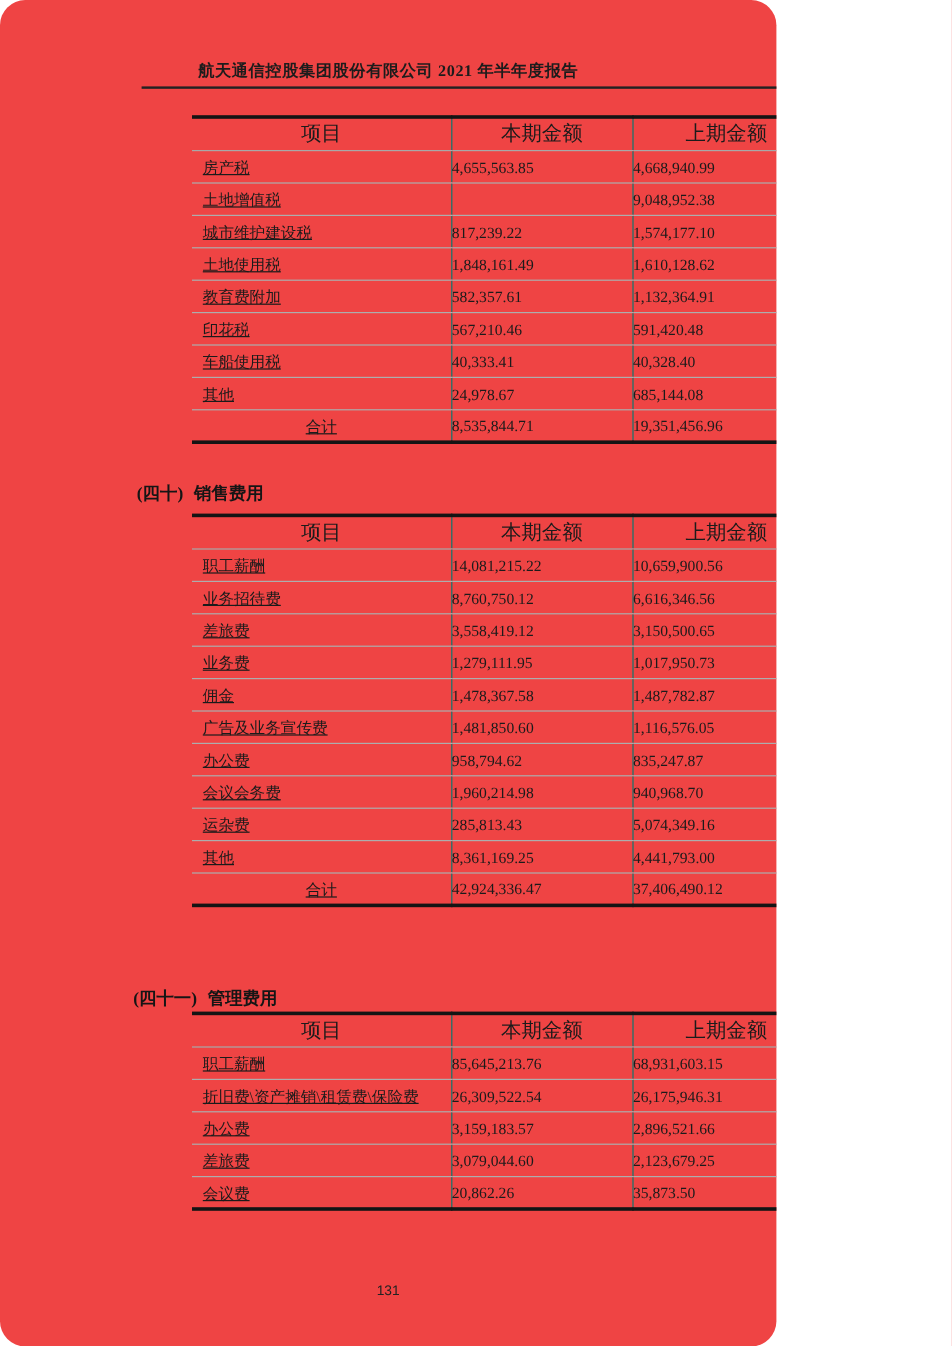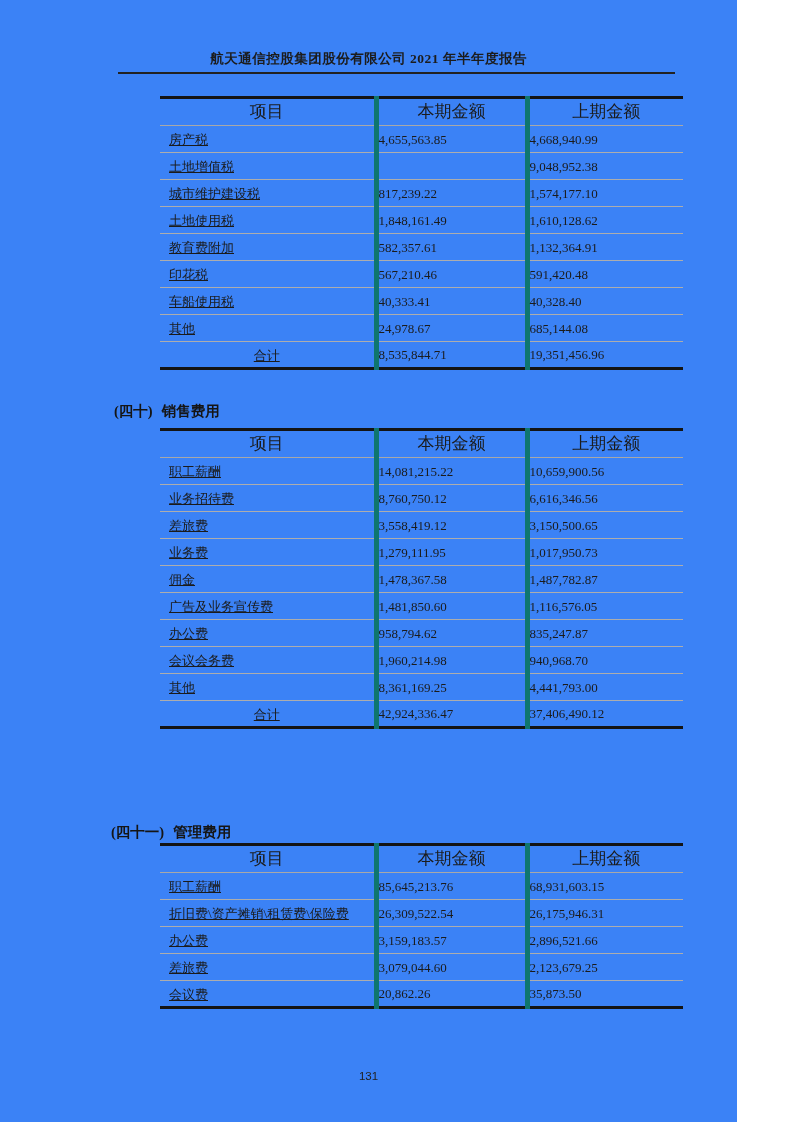--- a/index.html
+++ b/index.html
@@ -3,24 +3,25 @@
 <meta charset="utf-8">
 <style>
   * { margin: 0; padding: 0; box-sizing: border-box; }
   html, body { background: #ffffff; }
   body {
     font-family: "Liberation Serif", "DejaVu Serif", serif;
     color: #1a1a1a;
   }
   .page {
     position: relative;
-    width: 737px;
+    width: 647px;
     height: 1122px;
-    background: #3b82f6;
+    background: #ef4444;
     overflow: hidden;
+    border-radius: 21px;
   }
   .doc-header {
     position: absolute;
     top: 50px;
     left: 0;
     width: 100%;
     text-align: center;
     font-size: 13.5px;
     font-weight: bold;
     letter-spacing: 0.5px;
@@ -52,21 +53,21 @@
     text-align: center;
     vertical-align: middle;
     border-bottom: 1px solid #a8a8a8;
     font-size: 17px;
     padding: 1px 0 2px 0;
   }
   td {
     height: 27px;
     border-bottom: 1px solid #adadad;
   }
-  tr > th + th, tr > td + td { border-left: 5px solid #0f766e; margin-left: 27px; }
+  tr > th + th, tr > td + td { border-left: 1px solid #0f766e; margin-left: 27px; }
   td.label {
     text-align: left;
     vertical-align: middle;
     padding-left: 9px;
     padding-top: 2px;
     text-decoration: underline;
   }
   td.label.total {
     text-align: center;
     padding-left: 0;
@@ -226,20 +227,25 @@
             <td class="label">办公费</td>
             <td class="num">958,794.62</td>
             <td class="num">835,247.87</td>
           </tr>
           <tr>
             <td class="label">会议会务费</td>
             <td class="num">1,960,214.98</td>
             <td class="num">940,968.70</td>
           </tr>
           <tr>
+            <td class="label">运杂费</td>
+            <td class="num">285,813.43</td>
+            <td class="num">5,074,349.16</td>
+          </tr>
+          <tr>
             <td class="label">其他</td>
             <td class="num">8,361,169.25</td>
             <td class="num">4,441,793.00</td>
           </tr>
           <tr>
             <td class="label total">合计</td>
             <td class="num">42,924,336.47</td>
             <td class="num">37,406,490.12</td>
           </tr>
         </tbody>

